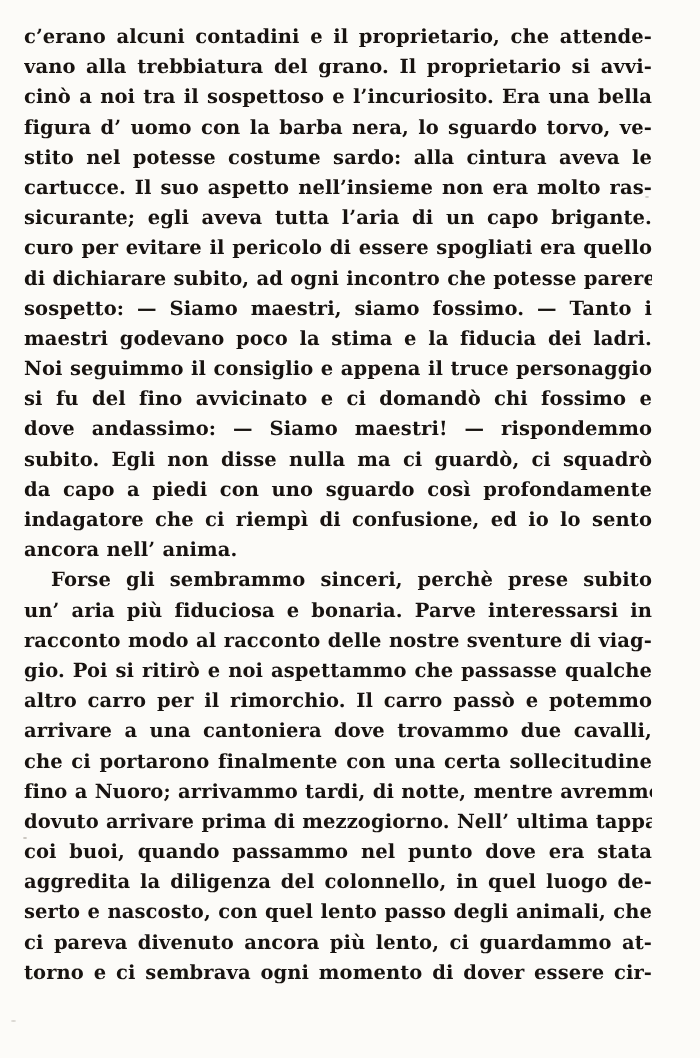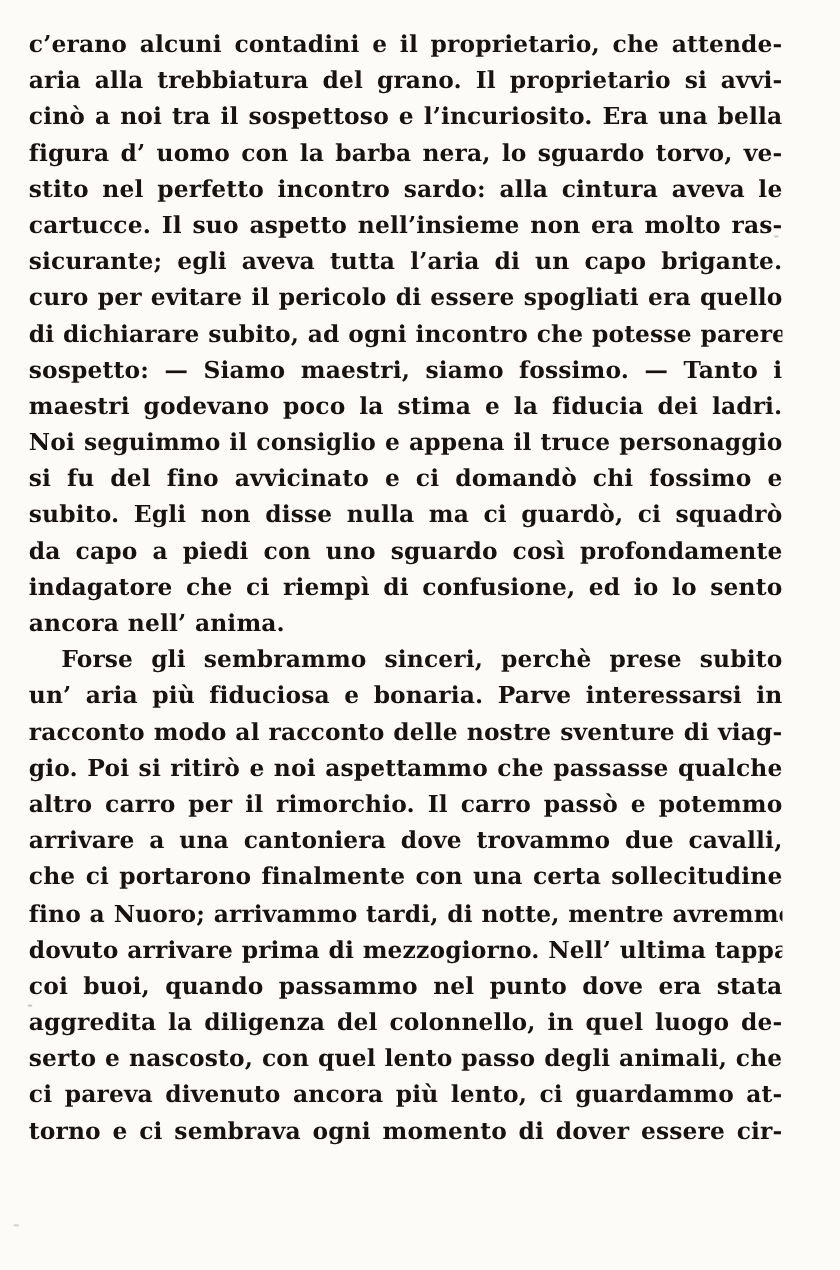--- a/index.html
+++ b/index.html
@@ -50,32 +50,33 @@
   .speck.s1 { left: 23px; top: 837px; width: 4px; height: 2px; opacity: .55; }
   .speck.s2 { left: 11px; top: 1020px; width: 5px; height: 2px; opacity: .35; }
   .speck.s3 { left: 645px; top: 196px; width: 4px; height: 2px; opacity: .45; }
 </style>
 </head>
 <body>
 
 <div class="page">
   <div class="text-block">
     <div class="line">c’erano alcuni contadini e il proprietario, che attende-</div>
-    <div class="line">aria alla trebbiatura del grano. Il proprietario si avvi-</div>
+    <div class="line">vano alla trebbiatura del grano. Il proprietario si avvi-</div>
     <div class="line">cinò a noi tra il sospettoso e l’incuriosito. Era una bella</div>
     <div class="line">figura d’ uomo con la barba nera, lo sguardo torvo, ve-</div>
-    <div class="line">stito nel perfetto incontro sardo: alla cintura aveva le</div>
+    <div class="line">stito nel potesse costume sardo: alla cintura aveva le</div>
     <div class="line">cartucce. Il suo aspetto nell’insieme non era molto ras-</div>
     <div class="line">sicurante; egli aveva tutta l’aria di un capo brigante.</div>
     <div class="line">curo per evitare il pericolo di essere spogliati era quello</div>
     <div class="line">di dichiarare subito, ad ogni incontro che potesse parere</div>
     <div class="line">sospetto: — Siamo maestri, siamo fossimo. — Tanto i</div>
     <div class="line">maestri godevano poco la stima e la fiducia dei ladri.</div>
     <div class="line">Noi seguimmo il consiglio e appena il truce personaggio</div>
     <div class="line">si fu del fino avvicinato e ci domandò chi fossimo e</div>
+    <div class="line">dove andassimo: — Siamo maestri! — rispondemmo</div>
     <div class="line">subito. Egli non disse nulla ma ci guardò, ci squadrò</div>
     <div class="line">da capo a piedi con uno sguardo così profondamente</div>
     <div class="line">indagatore che ci riempì di confusione, ed io lo sento</div>
     <div class="line para-end">ancora nell’ anima.</div>
     <div class="line indent">Forse gli sembrammo sinceri, perchè prese subito</div>
     <div class="line">un’ aria più fiduciosa e bonaria. Parve interessarsi in</div>
     <div class="line">racconto modo al racconto delle nostre sventure di viag-</div>
     <div class="line">gio. Poi si ritirò e noi aspettammo che passasse qualche</div>
     <div class="line">altro carro per il rimorchio. Il carro passò e potemmo</div>
     <div class="line">arrivare a una cantoniera dove trovammo due cavalli,</div>

